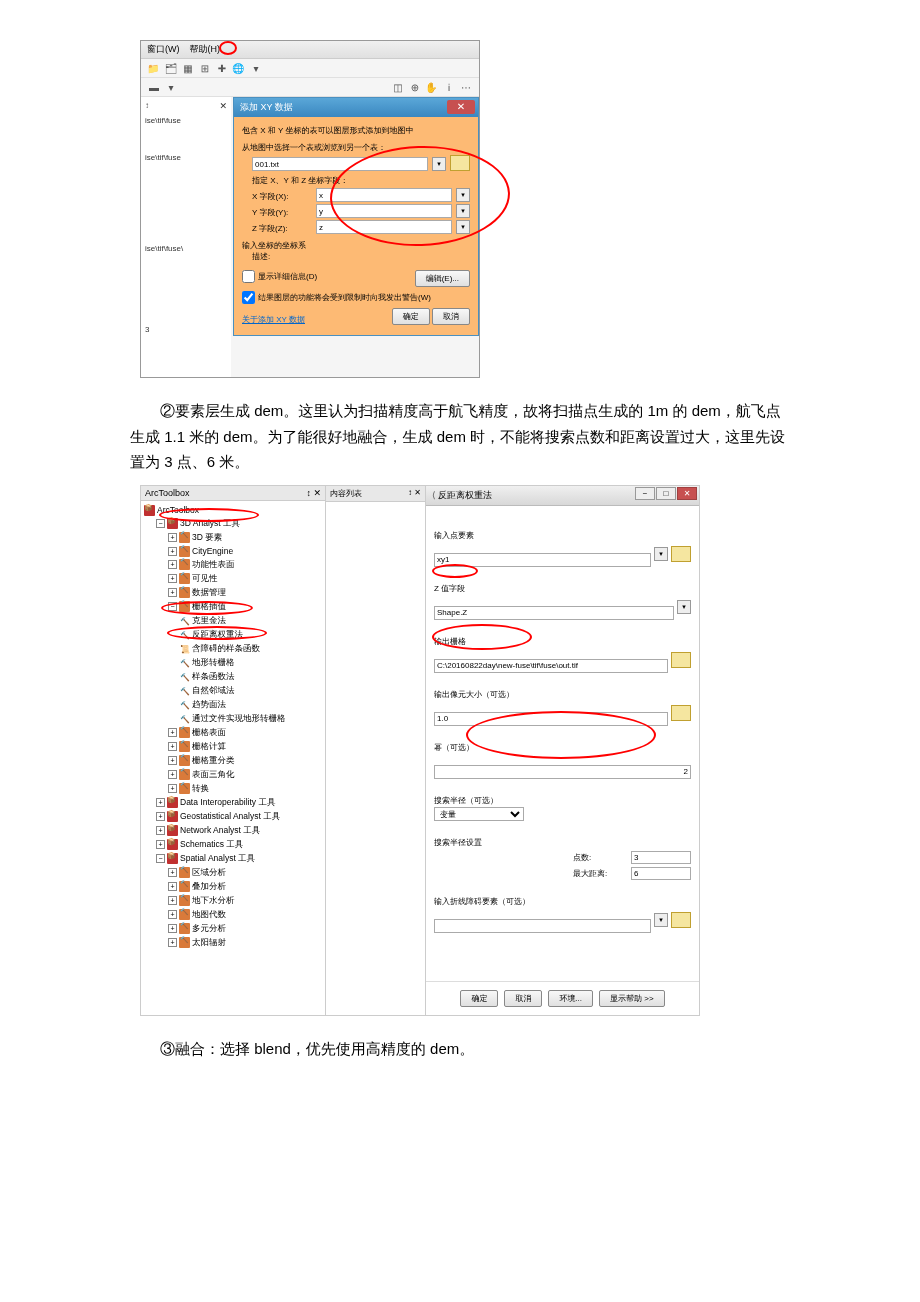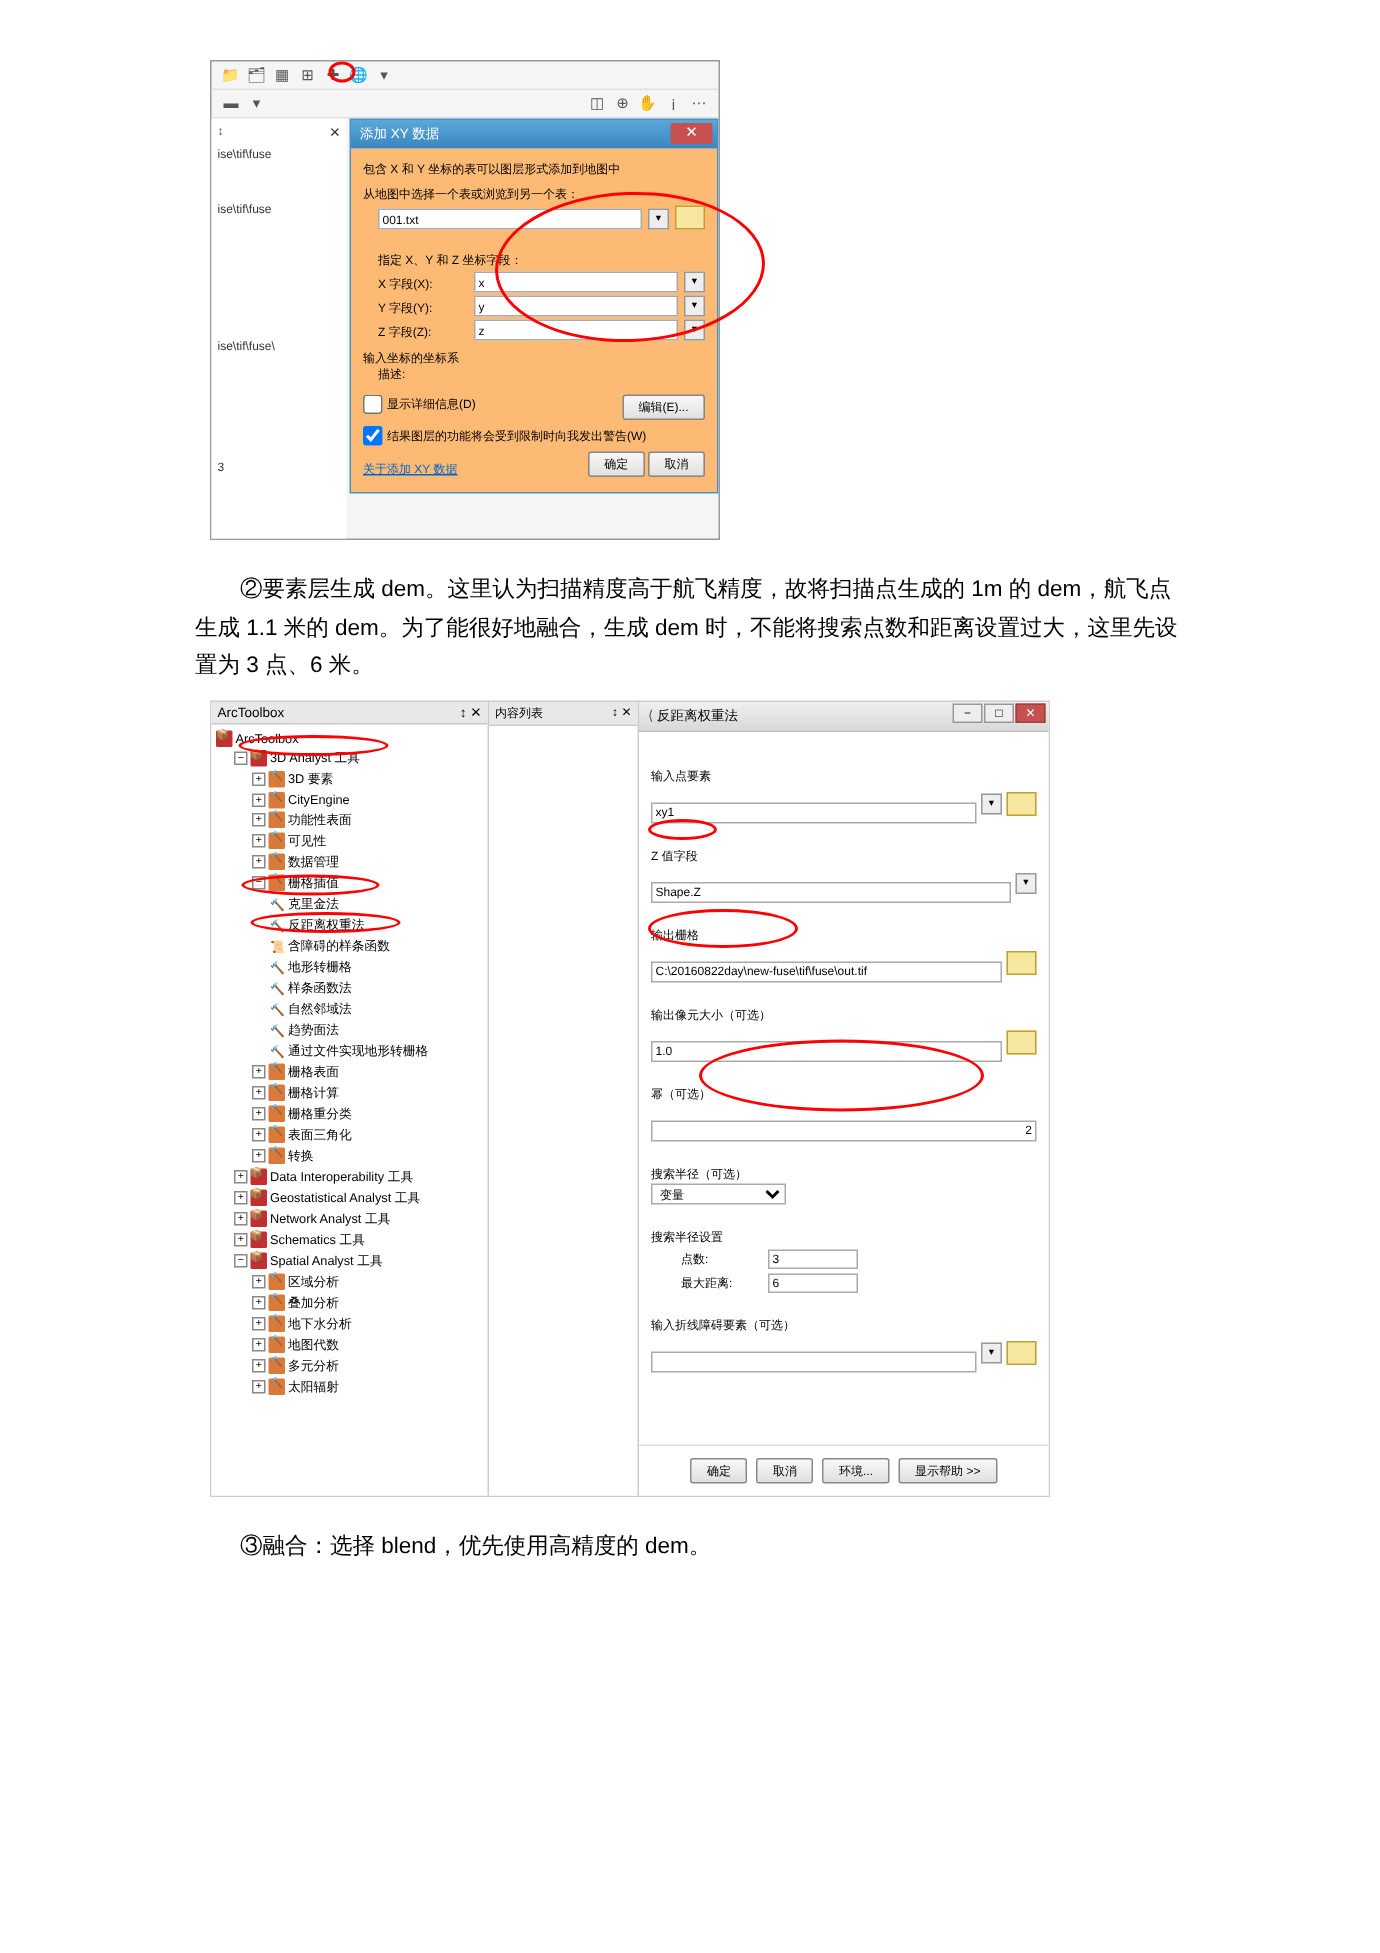--- a/index.html
+++ b/index.html
@@ -302,20 +302,21 @@
       gap: 6px;
       padding: 8px;
       border-top: 1px solid #ddd;
       margin-top: 40px;
     }
     .small-input-row {
       display: flex;
       align-items: center;
       margin: 3px 0 3px 20px;
       gap: 8px;
+      justify-content: flex-end;
     }
     .small-input-row .slbl { width: 50px; }
     .small-input-row input {
       width: 60px;
       border: 1px solid #aaa;
       font-size: 8px;
       padding: 1px 2px;
       height: 13px;
     }
     
@@ -332,20 +333,25 @@
       z-index: 100;
       letter-spacing: 2px;
     }
 
     .clearfix::after { content: ""; display: table; clear: both; }
   </style>
 </head>
 <body>
 
 <div class="screenshot1 clearfix">
+  <div class="menubar">
+    <span>窗口(W)</span>
+    &nbsp;&nbsp;
+    <span>帮助(H)</span>
+  </div>
   <div class="toolbar-row">
     <span class="tb-icon">📁</span>
     <span class="tb-icon">🗂</span>
     <span class="tb-icon">▦</span>
     <span class="tb-icon">⊞</span>
     <span class="tb-icon">✚</span>
     <span class="tb-icon">🌐</span>
     <span class="tb-icon">▾</span>
   </div>
   <div class="toolbar-row">
@@ -380,21 +386,21 @@
       <span class="dlg-close">✕</span>
     </div>
     <div class="dlg-body1">
       <div class="hint">包含 X 和 Y 坐标的表可以图层形式添加到地图中</div>
       <div>从地图中选择一个表或浏览到另一个表：</div>
       <div class="row" style="padding-left:10px">
         <input type="text" class="combo-wide" value="001.txt" style="">
         <span class="dropdown-arrow">▾</span>
         <span class="folder-btn"></span>
       </div>
-      <div style="margin-top:15px;padding-left:10px">指定 X、Y 和 Z 坐标字段：</div>
+      <div style="margin-top:4px;padding-left:10px">指定 X、Y 和 Z 坐标字段：</div>
       <div class="row" style="padding-left:10px">
         <span class="lbl">X 字段(X):</span>
         <input type="text" class="combo-wide" value="x" style="">
         <span class="dropdown-arrow">▾</span>
       </div>
       <div class="row" style="padding-left:10px">
         <span class="lbl">Y 字段(Y):</span>
         <input type="text" class="combo-wide" value="y" style="">
         <span class="dropdown-arrow">▾</span>
       </div>

